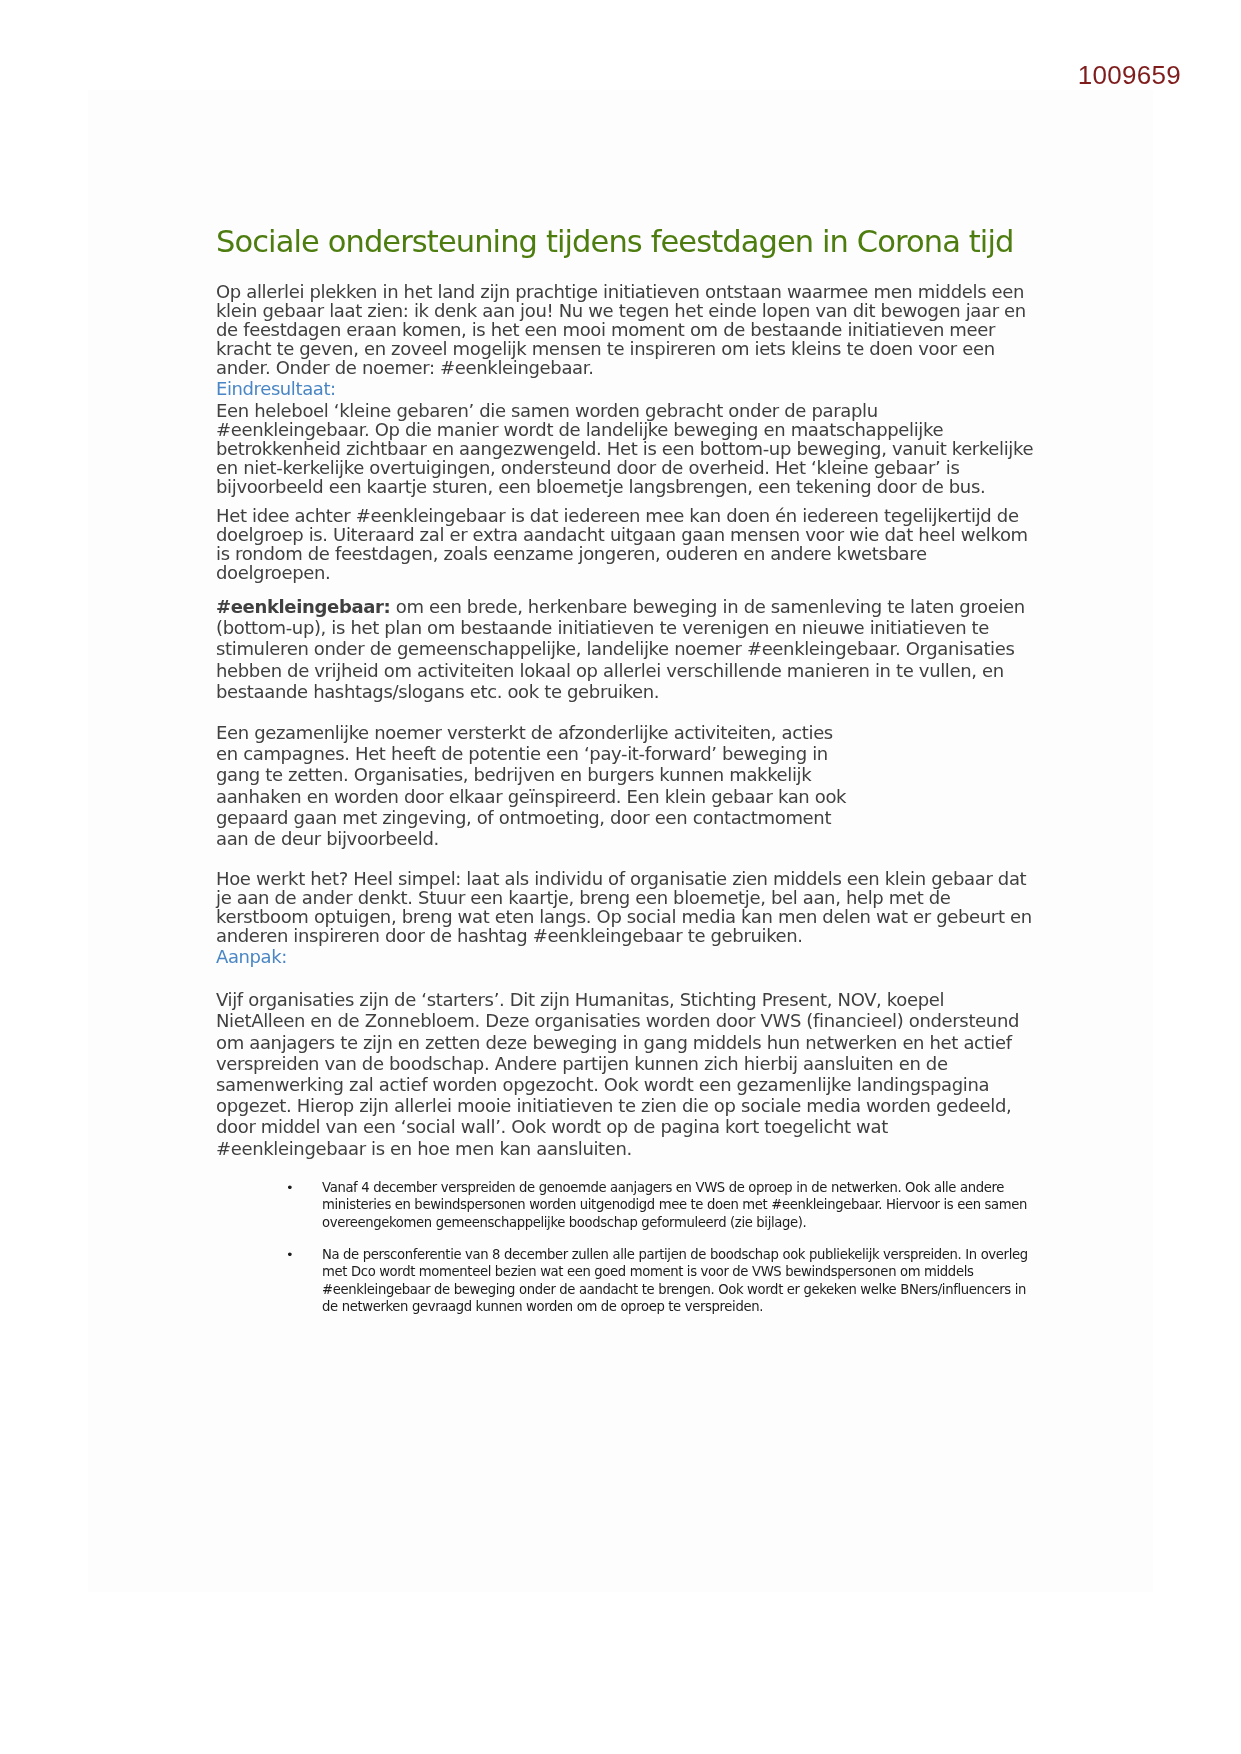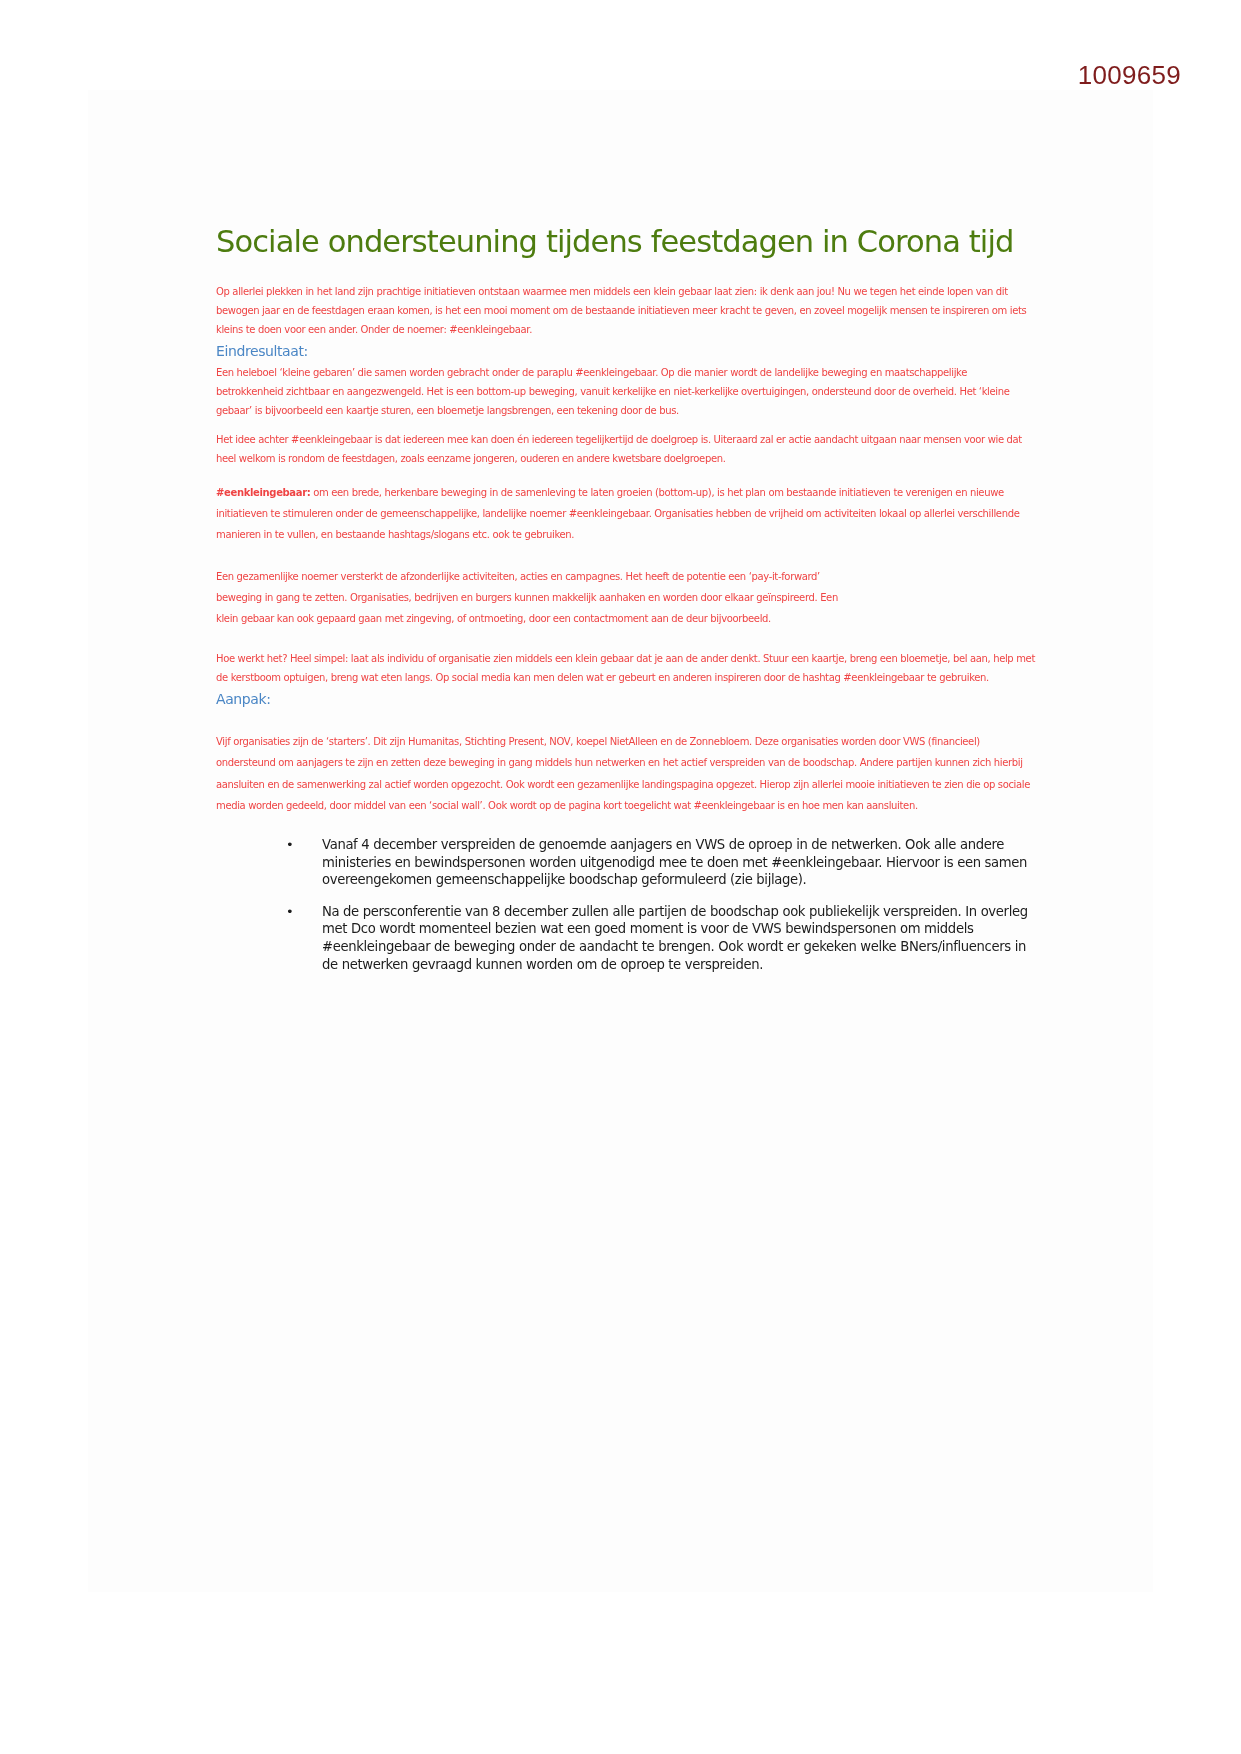--- a/index.html
+++ b/index.html
@@ -47,31 +47,31 @@
     font-size: 30.5px;
     line-height: 40px;
     letter-spacing: -0.9px;
     color: #4d7c0f;
     white-space: nowrap;
   }
   h2.heading {
     margin: 0;
     font-family: "DejaVu Sans", "Liberation Sans", sans-serif;
     font-weight: normal;
-    font-size: 14px;
+    font-size: 18px;
     line-height: 24px;
     letter-spacing: -0.4px;
     color: #4a86c5;
   }
   p {
     margin: 0;
-    font-size: 10px;
+    font-size: 18px;
     letter-spacing: -0.35px;
     line-height: 19px;
-    color: #ef4444;
+    color: #404040;
   }
   .lh-wide { line-height: 21.2px; margin-top: 14px; }
   .gap-s { margin-top: 10px; }
   .gap-m { margin-top: 20px; }
   b.lead { font-weight: bold; }
   ul.bullets {
     list-style: none;
     margin: 20px 0 0 0;
     padding: 0 0 0 70px;
   }
@@ -99,21 +99,21 @@
 <div class="page"></div>
 
 <div class="content">
   <h1 class="title">Sociale ondersteuning tijdens feestdagen in Corona tijd</h1>
 
   <p>Op allerlei plekken in het land zijn prachtige initiatieven ontstaan waarmee men middels een klein gebaar laat zien: ik denk aan jou! Nu we tegen het einde lopen van dit bewogen jaar en de feestdagen eraan komen, is het een mooi moment om de bestaande initiatieven meer kracht te geven, en zoveel mogelijk mensen te inspireren om iets kleins te doen voor een ander. Onder de noemer: #eenkleingebaar.</p>
 
   <section>
     <h2 class="heading gap-s">Eindresultaat:</h2>
     <p>Een heleboel ‘kleine gebaren’ die samen worden gebracht onder de paraplu #eenkleingebaar. Op die manier wordt de landelijke beweging en maatschappelijke betrokkenheid zichtbaar en aangezwengeld. Het is een bottom-up beweging, vanuit kerkelijke en niet-kerkelijke overtuigingen, ondersteund door de overheid. Het ‘kleine gebaar’ is bijvoorbeeld een kaartje sturen, een bloemetje langsbrengen, een tekening door de bus.</p>
-    <p class="gap-s">Het idee achter #eenkleingebaar is dat iedereen mee kan doen én iedereen tegelijkertijd de doelgroep is. Uiteraard zal er actie aandacht uitgaan naar mensen voor wie dat heel welkom is rondom de feestdagen, zoals eenzame jongeren, ouderen en andere kwetsbare doelgroepen.</p>
+    <p class="gap-s">Het idee achter #eenkleingebaar is dat iedereen mee kan doen én iedereen tegelijkertijd de doelgroep is. Uiteraard zal er extra aandacht uitgaan gaan mensen voor wie dat heel welkom is rondom de feestdagen, zoals eenzame jongeren, ouderen en andere kwetsbare doelgroepen.</p>
   </section>
 
   <section>
     <p class="lh-wide"><b class="lead">#eenkleingebaar:</b><span> om een brede, herkenbare beweging in de samenleving te laten groeien (bottom-up), is het plan om bestaande initiatieven te verenigen en nieuwe initiatieven te stimuleren onder de gemeenschappelijke, landelijke noemer #eenkleingebaar. Organisaties hebben de vrijheid om activiteiten lokaal op allerlei verschillende manieren in te vullen, en bestaande hashtags/slogans etc. ook te gebruiken.</span></p>
     <p class="lh-wide gap-m" style="width:640px;">Een gezamenlijke noemer versterkt de afzonderlijke activiteiten, acties en campagnes. Het heeft de potentie een ‘pay-it-forward’ beweging in gang te zetten. Organisaties, bedrijven en burgers kunnen makkelijk aanhaken en worden door elkaar geïnspireerd. Een klein gebaar kan ook gepaard gaan met zingeving, of ontmoeting, door een contactmoment aan de deur bijvoorbeeld.</p>
     <p class="gap-m">Hoe werkt het? Heel simpel: laat als individu of organisatie zien middels een klein gebaar dat je aan de ander denkt. Stuur een kaartje, breng een bloemetje, bel aan, help met de kerstboom optuigen, breng wat eten langs. Op social media kan men delen wat er gebeurt en anderen inspireren door de hashtag #eenkleingebaar te gebruiken.</p>
   </section>
 
   <section>
     <h2 class="heading gap-s">Aanpak:</h2>

